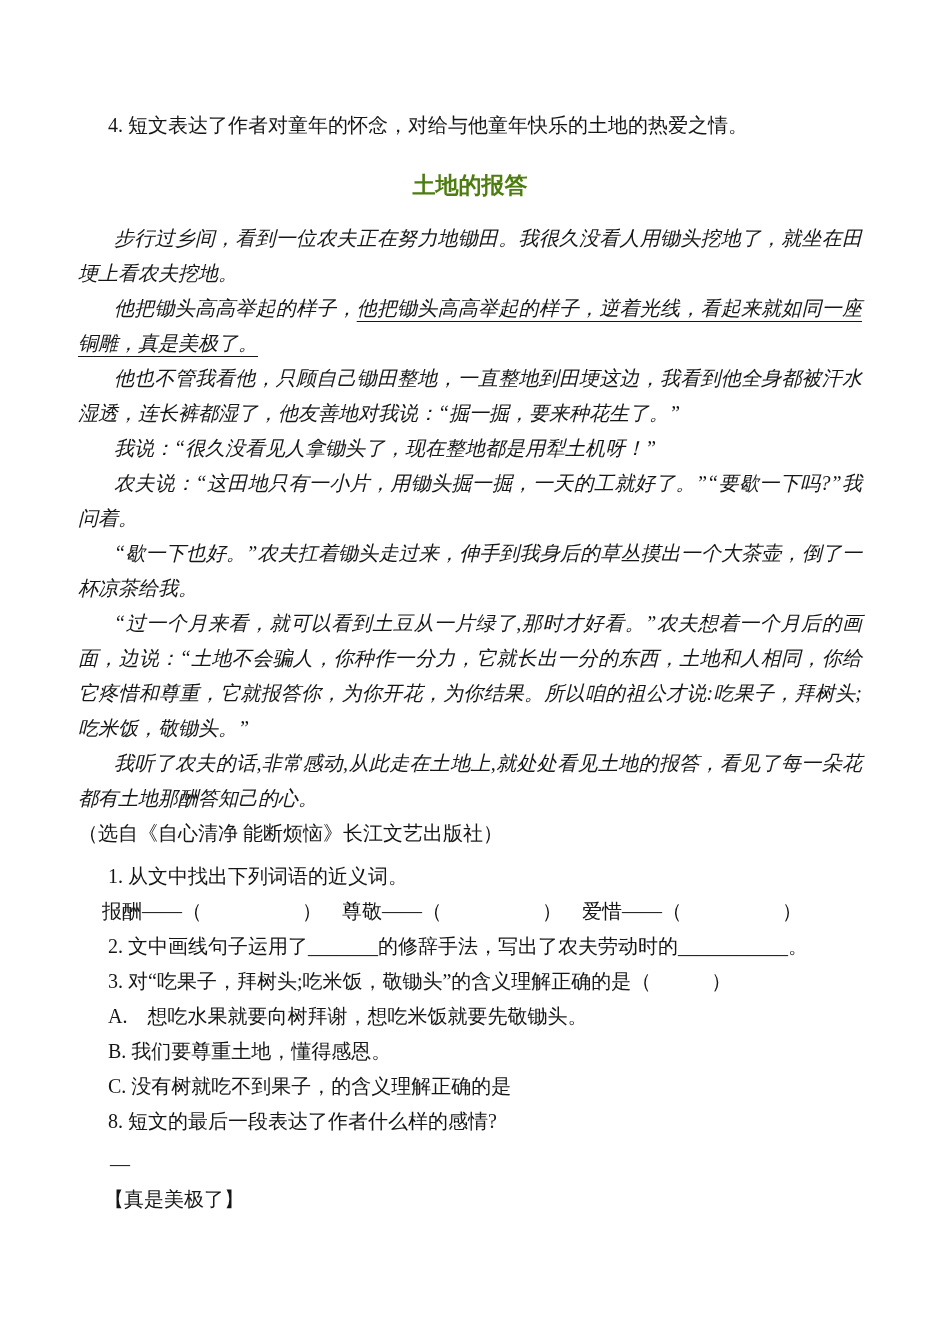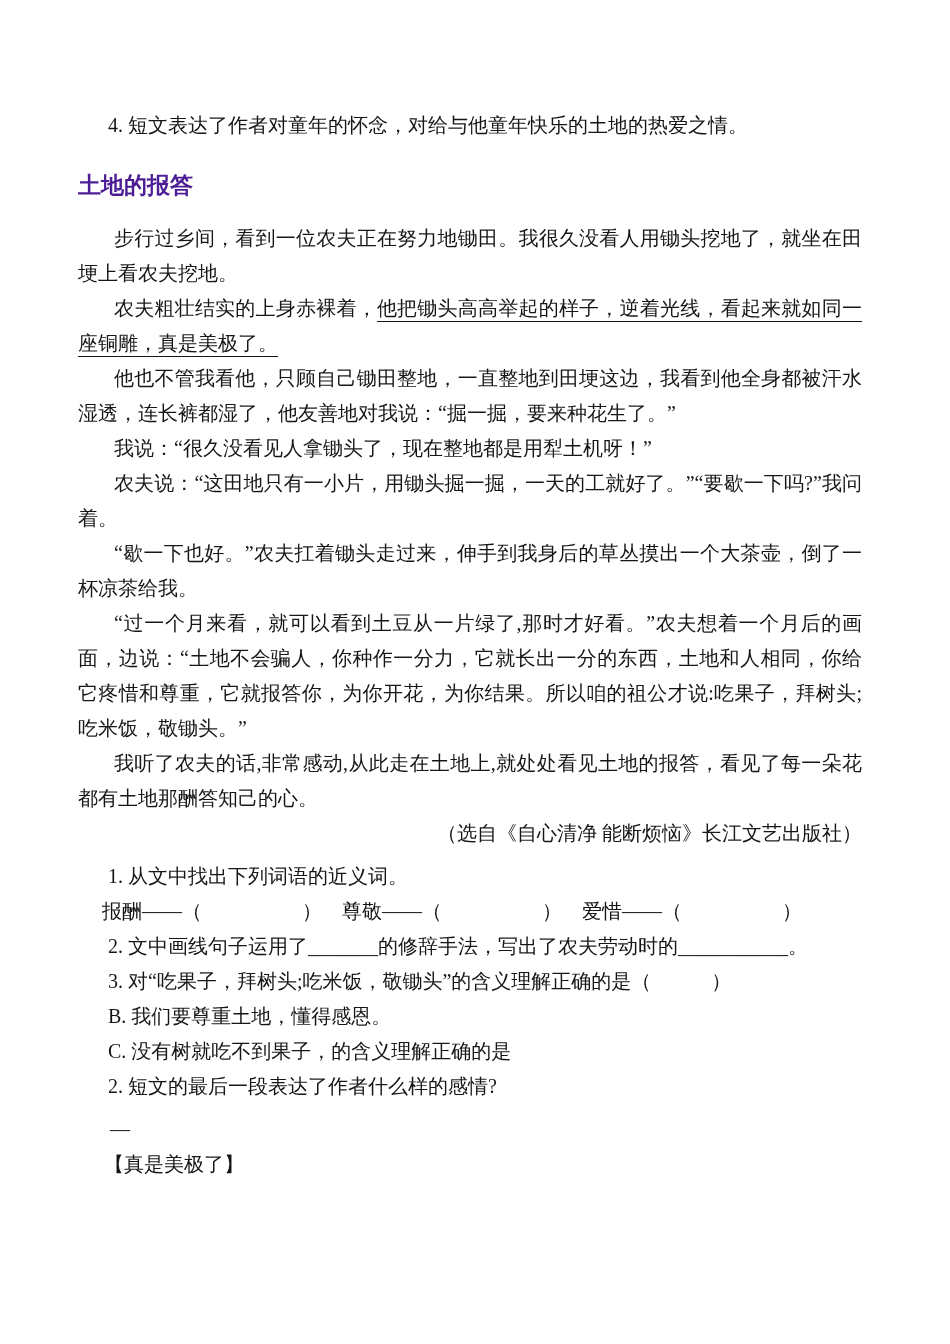--- a/index.html
+++ b/index.html
@@ -15,40 +15,42 @@
     font-size: 20px;
     overflow: hidden;
   }
   .prev-answer {
     line-height: 35px;
     text-indent: 1.5em;
     text-align: justify;
   }
   .doc-title {
     margin: 26px 0 20px 0;
+    text-align: center;
     font-family: "Liberation Sans", "DejaVu Sans", sans-serif;
     font-weight: 700;
     font-size: 23px;
     line-height: 32px;
-    color: #4c1d95;
+    color: #4d7c0f;
   }
   .passage p {
     margin: 0;
     text-indent: 1.8em;
     text-align: justify;
     line-height: 35px;
+    font-style: italic;
   }
   .underlined {
     text-decoration: underline;
     text-underline-offset: 6px;
     text-decoration-thickness: 1.2px;
   }
   .source-line {
     line-height: 35px;
-    text-align: right;
+    text-align: left;
   }
   .questions { margin-top: 8px; }
   .q-line {
     line-height: 35px;
     padding-left: 30px;
     text-align: justify;
   }
   .synonym-row {
     display: flex;
     gap: 20px;
@@ -70,21 +72,21 @@
 <body>
 
 <div class="page">
 
   <div class="prev-answer">4. 短文表达了作者对童年的怀念，对给与他童年快乐的土地的热爱之情。</div>
 
   <h1 class="doc-title">土地的报答</h1>
 
   <div class="passage">
     <p>步行过乡间，看到一位农夫正在努力地锄田。我很久没看人用锄头挖地了，就坐在田埂上看农夫挖地。</p>
-    <p><span>农夫粗壮结实的上身赤裸着，</span><span class="underlined">他把锄头高高举起的样子，逆着光线，看起来就如同一座铜雕，真是美极了。</span></p>
+    <p><span>他把锄头高高举起的样子，</span><span class="underlined">他把锄头高高举起的样子，逆着光线，看起来就如同一座铜雕，真是美极了。</span></p>
     <p>他也不管我看他，只顾自己锄田整地，一直整地到田埂这边，我看到他全身都被汗水湿透，连长裤都湿了，他友善地对我说：“掘一掘，要来种花生了。”</p>
     <p>我说：“很久没看见人拿锄头了，现在整地都是用犁土机呀！”</p>
     <p>农夫说：“这田地只有一小片，用锄头掘一掘，一天的工就好了。”“要歇一下吗?”我问着。</p>
     <p>“歇一下也好。”农夫扛着锄头走过来，伸手到我身后的草丛摸出一个大茶壶，倒了一杯凉茶给我。</p>
     <p>“过一个月来看，就可以看到土豆从一片绿了,那时才好看。”农夫想着一个月后的画面，边说：“土地不会骗人，你种作一分力，它就长出一分的东西，土地和人相同，你给它疼惜和尊重，它就报答你，为你开花，为你结果。所以咱的祖公才说:吃果子，拜树头;吃米饭，敬锄头。”</p>
     <p>我听了农夫的话,非常感动,从此走在土地上,就处处看见土地的报答，看见了每一朵花都有土地那酬答知己的心。</p>
   </div>
 
   <div class="source-line">（选自《自心清净 能断烦恼》长江文艺出版社）</div>
 
@@ -94,25 +96,26 @@
     <div class="synonym-row">
       <span>报酬——（　　　　　）</span>
       <span>尊敬——（　　　　　）</span>
       <span>爱惜——（　　　　　）</span>
     </div>
 
     <div class="q-line">2. 文中画线句子运用了_______的修辞手法，写出了农夫劳动时的___________。</div>
 
     <div class="q-line">3. 对“吃果子，拜树头;吃米饭，敬锄头”的含义理解正确的是（　　　）</div>
 
+    <div class="q-line">A.　想吃水果就要向树拜谢，想吃米饭就要先敬锄头。</div>
 
     <div class="q-line">B. 我们要尊重土地，懂得感恩。</div>
 
     <div class="q-line">C. 没有树就吃不到果子，的含义理解正确的是</div>
 
-    <div class="q-line">2. 短文的最后一段表达了作者什么样的感情?</div>
+    <div class="q-line">8. 短文的最后一段表达了作者什么样的感情?</div>
 
     <div class="dash-line">—</div>
 
     <div class="answer-header">【真是美极了】</div>
   </div>
 
 </div>
 
 </body></html>

